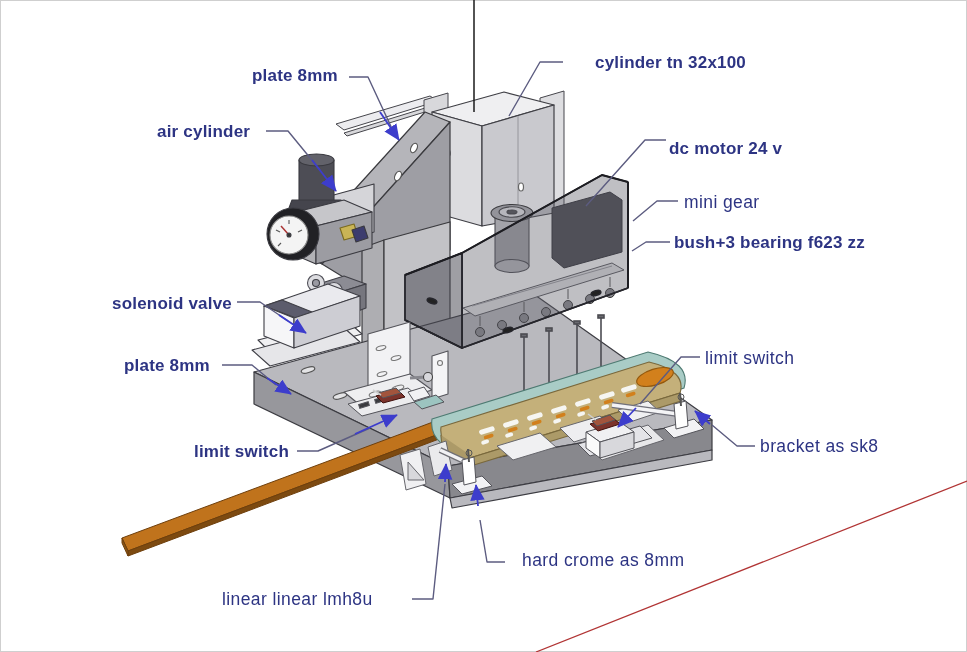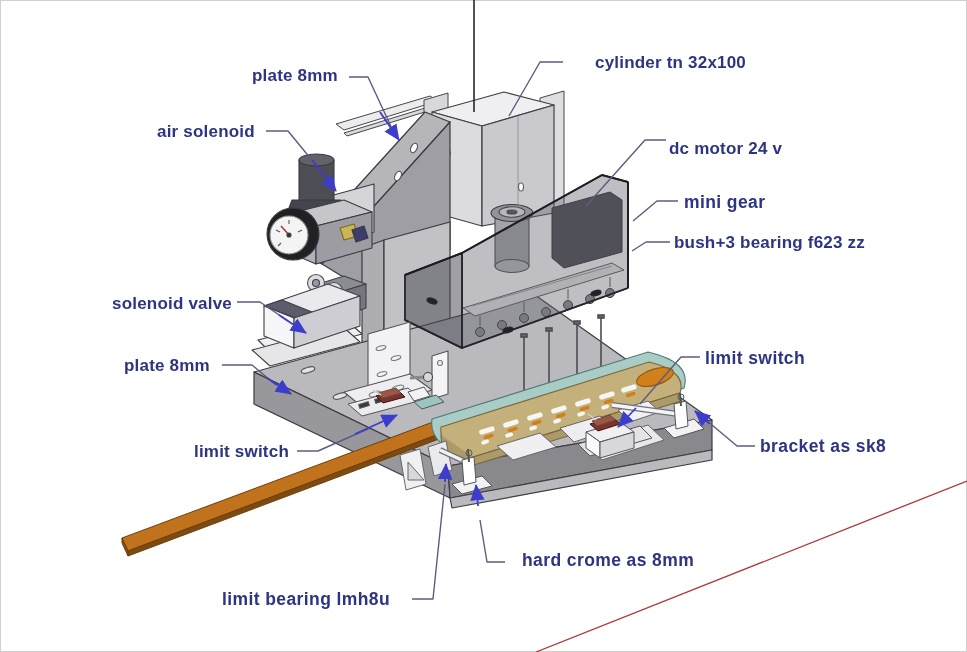--- a/index.html
+++ b/index.html
@@ -1,21 +1,21 @@
 <!DOCTYPE html>
 <html><head>
 <meta charset="utf-8">
 <style>
   html,body{margin:0;padding:0;background:#fff;}
   #stage{position:relative;width:967px;height:652px;background:#ffffff;overflow:hidden;
          font-family:"Liberation Sans", sans-serif;box-shadow:inset 0 0 0 1px #cfcfcf;}
   #stage svg{position:absolute;left:0;top:0;}
   .lbl{position:absolute;color:#2d3483;font-size:17px;font-weight:700;letter-spacing:.2px;
        white-space:nowrap;line-height:1.1;}
-  .lbl.b{font-weight:700;letter-spacing:.4px;font-size:17.5px;}
+  .lbl.b{font-weight:400;letter-spacing:.4px;font-size:17.5px;}
 </style>
 </head>
 <body>
 
 <div id="stage">
 
 <svg width="967" height="652" viewBox="0 0 967 652">
   <defs>
     <marker id="ah" markerWidth="11" markerHeight="9" refX="8.5" refY="4" orient="auto">
       <path d="M0,0 L9,4 L0,8 Z" fill="#3d3dcc"></path>
@@ -289,25 +289,25 @@
     <line x1="355" y1="434" x2="397" y2="415" marker-end="url(#ah)"></line>
     <line x1="636" y1="408" x2="618" y2="427" marker-end="url(#ah)"></line>
     <line x1="710" y1="424" x2="695" y2="411" marker-end="url(#ah)"></line>
     <line x1="478" y1="506" x2="476" y2="485" marker-end="url(#ah)"></line>
     <line x1="445" y1="482" x2="446" y2="464" marker-end="url(#ah)"></line>
   </g>
 </svg>
 
 <div class="lbl" style="left:252px;top:67px">plate 8mm</div>
 <div class="lbl" style="left:595px;top:54px">cylinder tn 32x100</div>
-<div class="lbl" style="left:157px;top:123px">air solenoid</div>
+<div class="lbl" style="left:157px;top:123px">air cylinder</div>
 <div class="lbl" style="left:669px;top:140px">dc motor 24 v</div>
 <div class="lbl b" style="left:684px;top:193px">mini gear</div>
 <div class="lbl" style="left:674px;top:234px">bush+3 bearing f623 zz</div>
 <div class="lbl" style="left:112px;top:295px">solenoid valve</div>
 <div class="lbl" style="left:124px;top:357px">plate 8mm</div>
 <div class="lbl" style="left:194px;top:443px">limit switch</div>
 <div class="lbl b" style="left:705px;top:349px">limit switch</div>
 <div class="lbl b" style="left:760px;top:437px">bracket as sk8</div>
 <div class="lbl b" style="left:522px;top:551px">hard crome as 8mm</div>
-<div class="lbl b" style="left:222px;top:590px">limit bearing lmh8u</div>
+<div class="lbl b" style="left:222px;top:590px">linear linear lmh8u</div>
 
 </div>
 
 </body></html>

